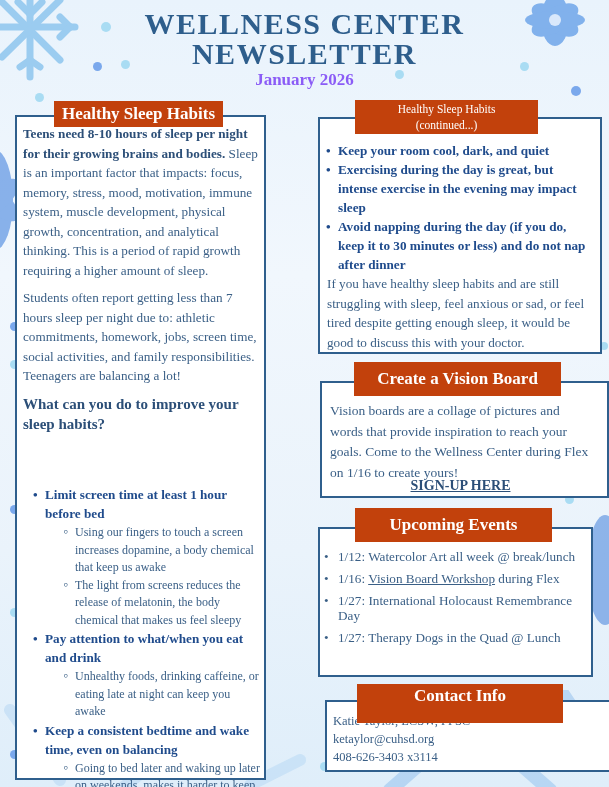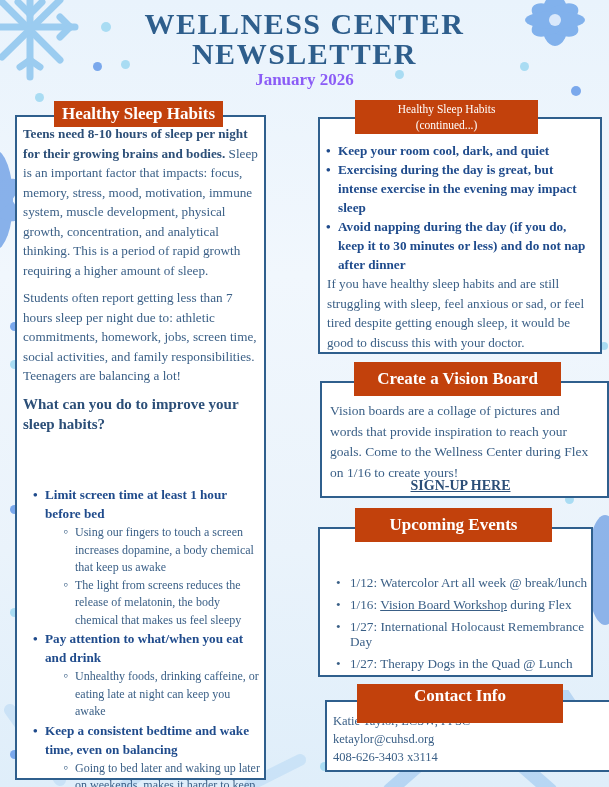--- a/index.html
+++ b/index.html
@@ -174,21 +174,21 @@
   <div>(continued...)</div>
 </div>
 
 <div class="box" style="left:320px;top:381px;width:289px;height:117px;">
   <div class="txt" style="position:absolute;left:8px;top:18px;width:266px;font-size:13.5px;line-height:20.5px;">Vision boards are a collage of pictures and words that provide inspiration to reach your goals. Come to the Wellness Center during Flex on 1/16 to create yours!</div>
   <a class="link-cta" style="position:absolute;left:0;top:95px;width:277px;">SIGN-UP HERE</a>
 </div>
 <div class="box-header" style="left:354px;top:362px;width:207px;height:34px;font-size:17px;line-height:34px;">Create a Vision Board</div>
 
 <div class="box" style="left:318px;top:527px;width:275px;height:150px;">
-  <ul class="events" style="position:absolute;left:16px;top:20px;width:267px;margin-top:26px;">
+  <ul class="events" style="position:absolute;left:4px;top:20px;width:267px;">
     <li><span>1/12:</span><span> Watercolor Art all week @ break/lunch</span></li>
     <li><span>1/16:</span> <a class="u">Vision Board Workshop</a><span> during Flex</span></li>
     <li><span>1/27:</span><span> International Holocaust Remembrance Day</span></li>
     <li><span>1/27:</span><span> Therapy Dogs in the Quad @ Lunch</span></li>
   </ul>
 </div>
 <div class="box-header" style="left:355px;top:508px;width:197px;height:34px;font-size:17px;line-height:34px;">Upcoming Events</div>
 
 <div class="box" style="left:325px;top:700px;width:286px;height:72px;">
   <div class="txt" style="position:absolute;left:6px;top:10px;width:260px;font-size:12.5px;line-height:18px;">

